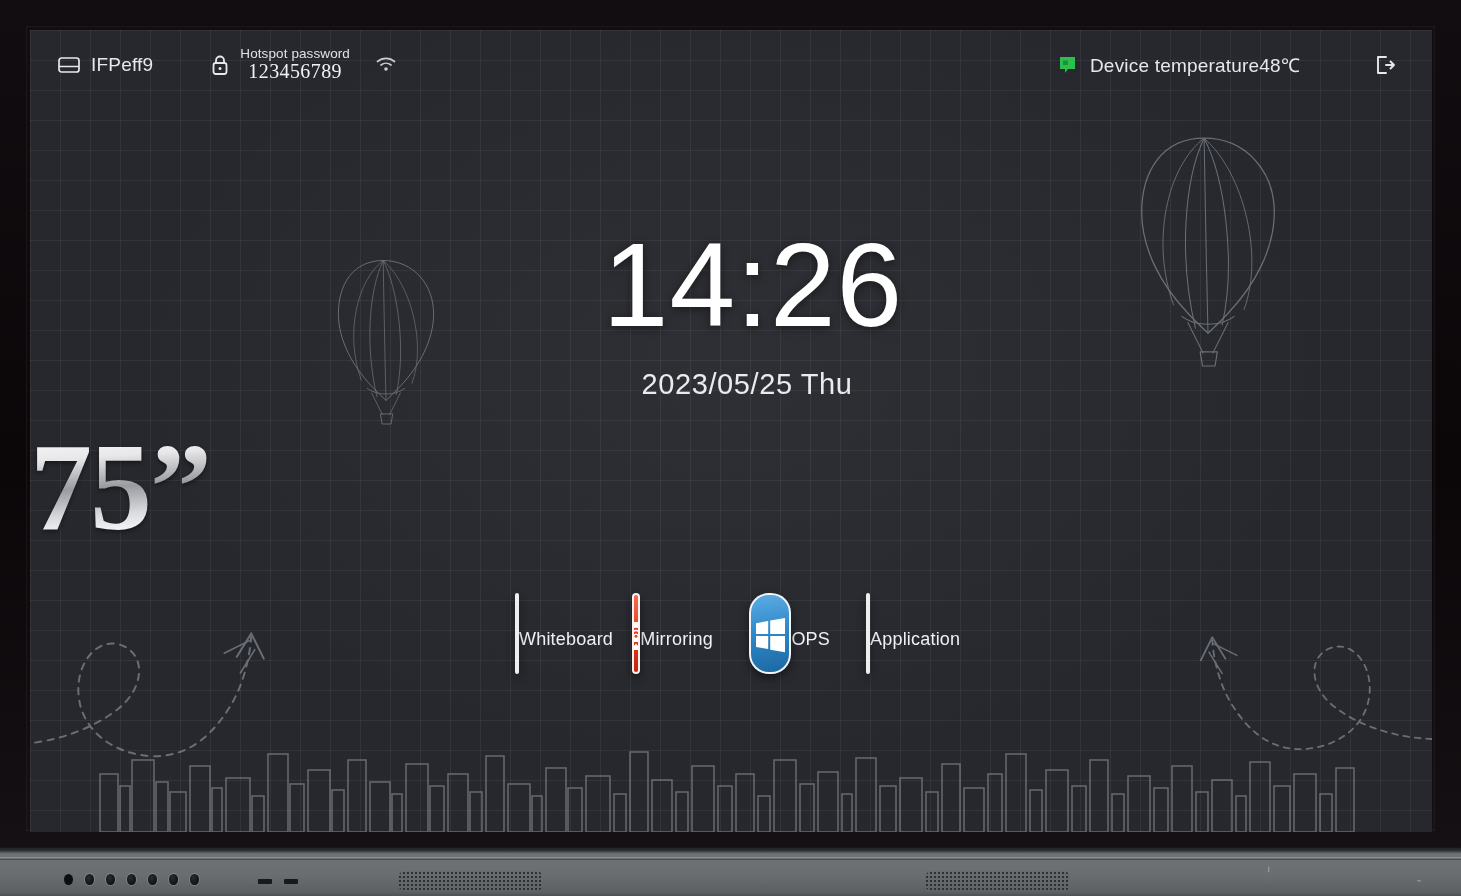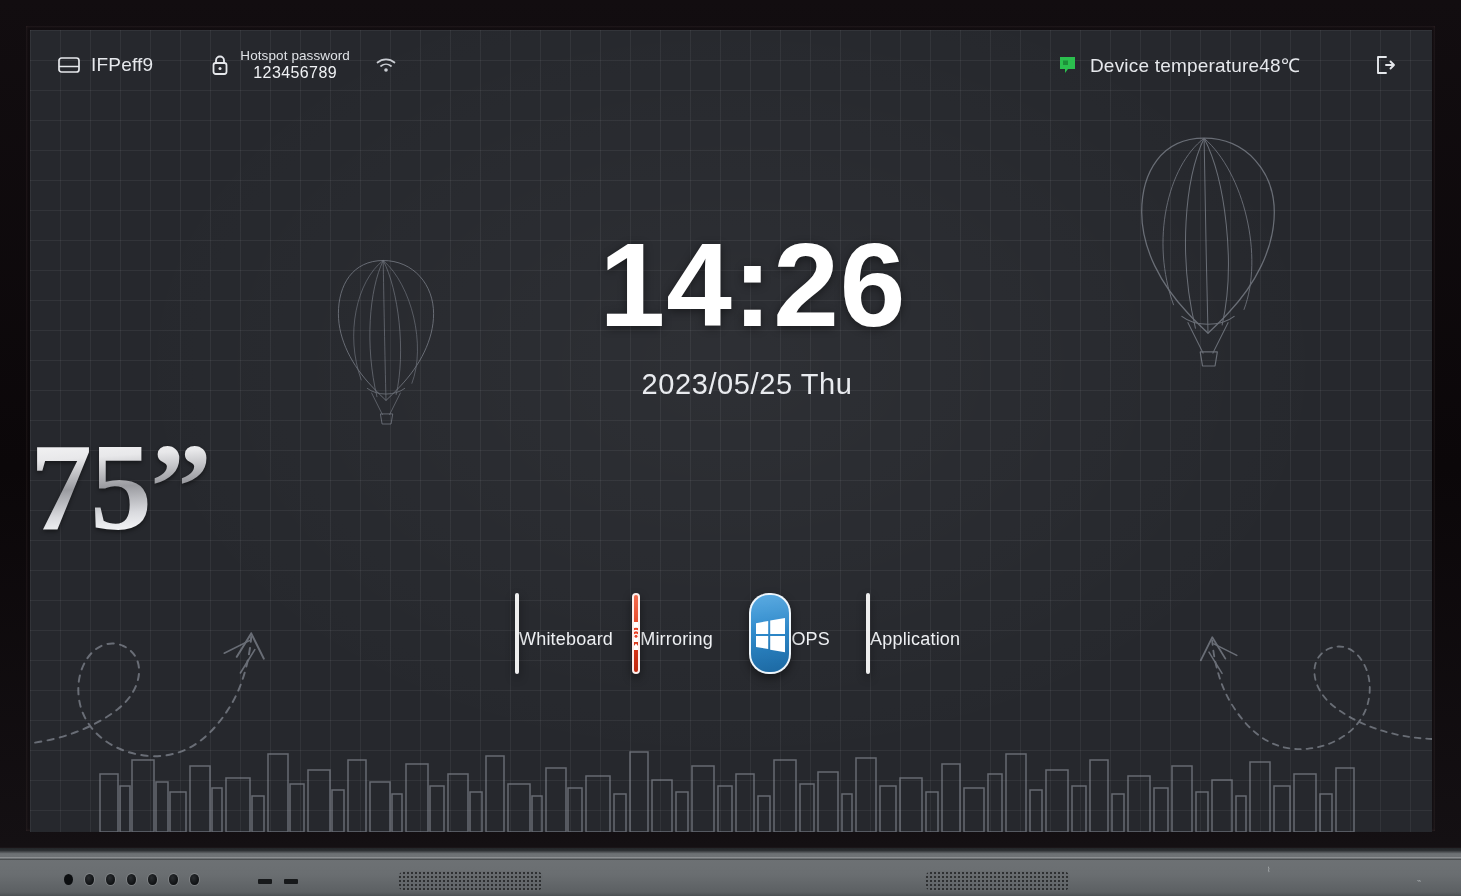--- a/index.html
+++ b/index.html
@@ -56,32 +56,32 @@
   .sb-right{ margin-left:auto; display:flex; align-items:center; padding-right:36px; gap:8px; }
 
   .sb-item{ display:flex; align-items:center; gap:11px; }
   .sb-gap{ width:58px; }
   .sb-gap-s{ width:26px; }
 
   .sb-label{ font-size:19px; letter-spacing:.2px; color:#e6e8ec; }
 
   .hotspot{ display:flex; flex-direction:column; align-items:center; line-height:1.08; }
   .hotspot .ht-title{ font-size:13.5px; color:#dfe2e6; letter-spacing:.1px; }
-  .hotspot .ht-pass{ font-size:16px; color:#f0f2f5; letter-spacing:.4px; }
+  .hotspot .ht-pass{ font-size:20px; color:#f0f2f5; letter-spacing:.4px;font-family:Liberation Serif, serif; }
 
   .temp-label{ font-size:19px; color:#e6e8ec; letter-spacing:.2px; }
 
   svg.ico{ display:block; }
 
   
   #clockblock{
     position:absolute; left:0; right:0; top:196px; text-align:center; z-index:5;
   }
   #clock{
-    font-size:118px; font-weight:700; color:#ffffff;
+    font-size:118px; font-weight:400; color:#ffffff;
     letter-spacing:1px; line-height:1;
     font-family:"Liberation Sans", sans-serif;
     text-shadow:0 2px 10px rgba(0,0,0,.45);
     margin-left:44px;
   }
   #datetext{
     margin-top:24px; font-size:29px; color:#e9ebef; letter-spacing:.6px;margin-left:32px;
   }
 
   

